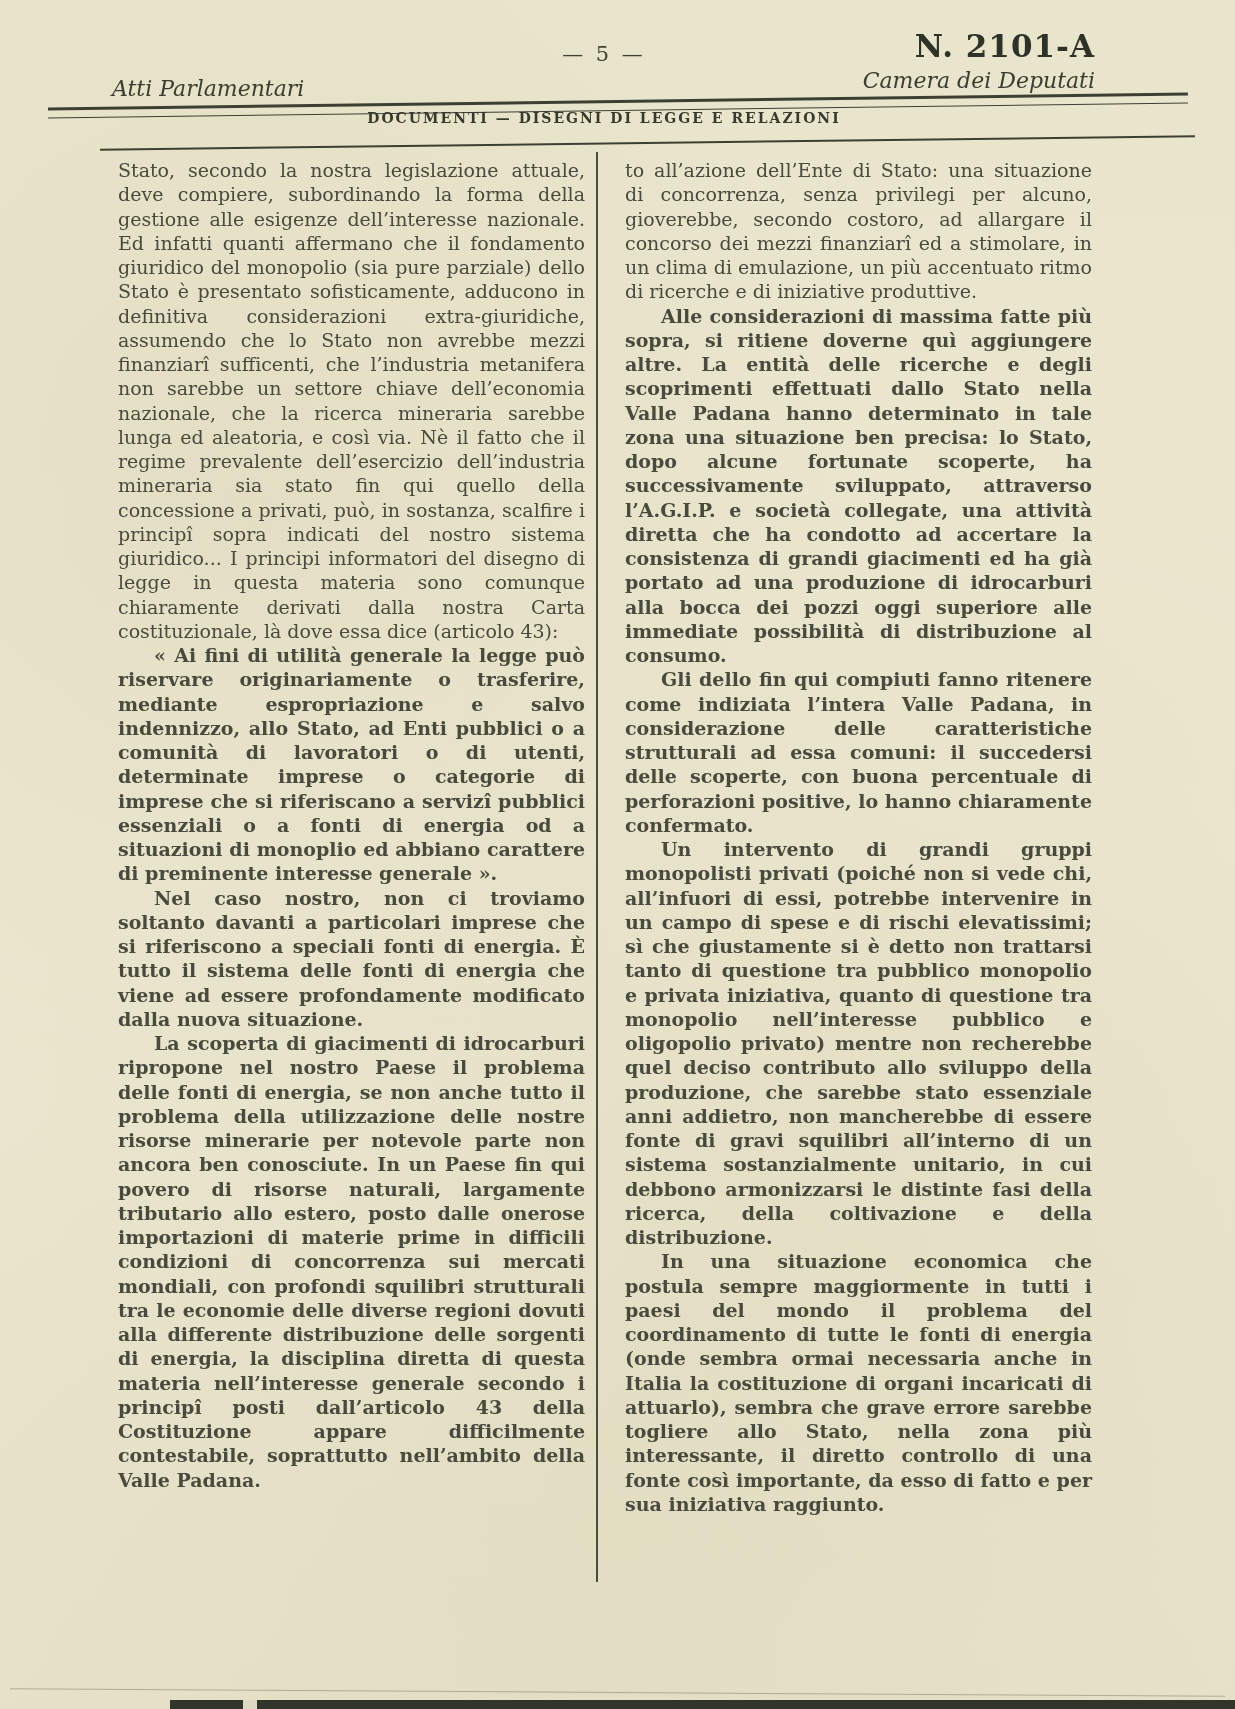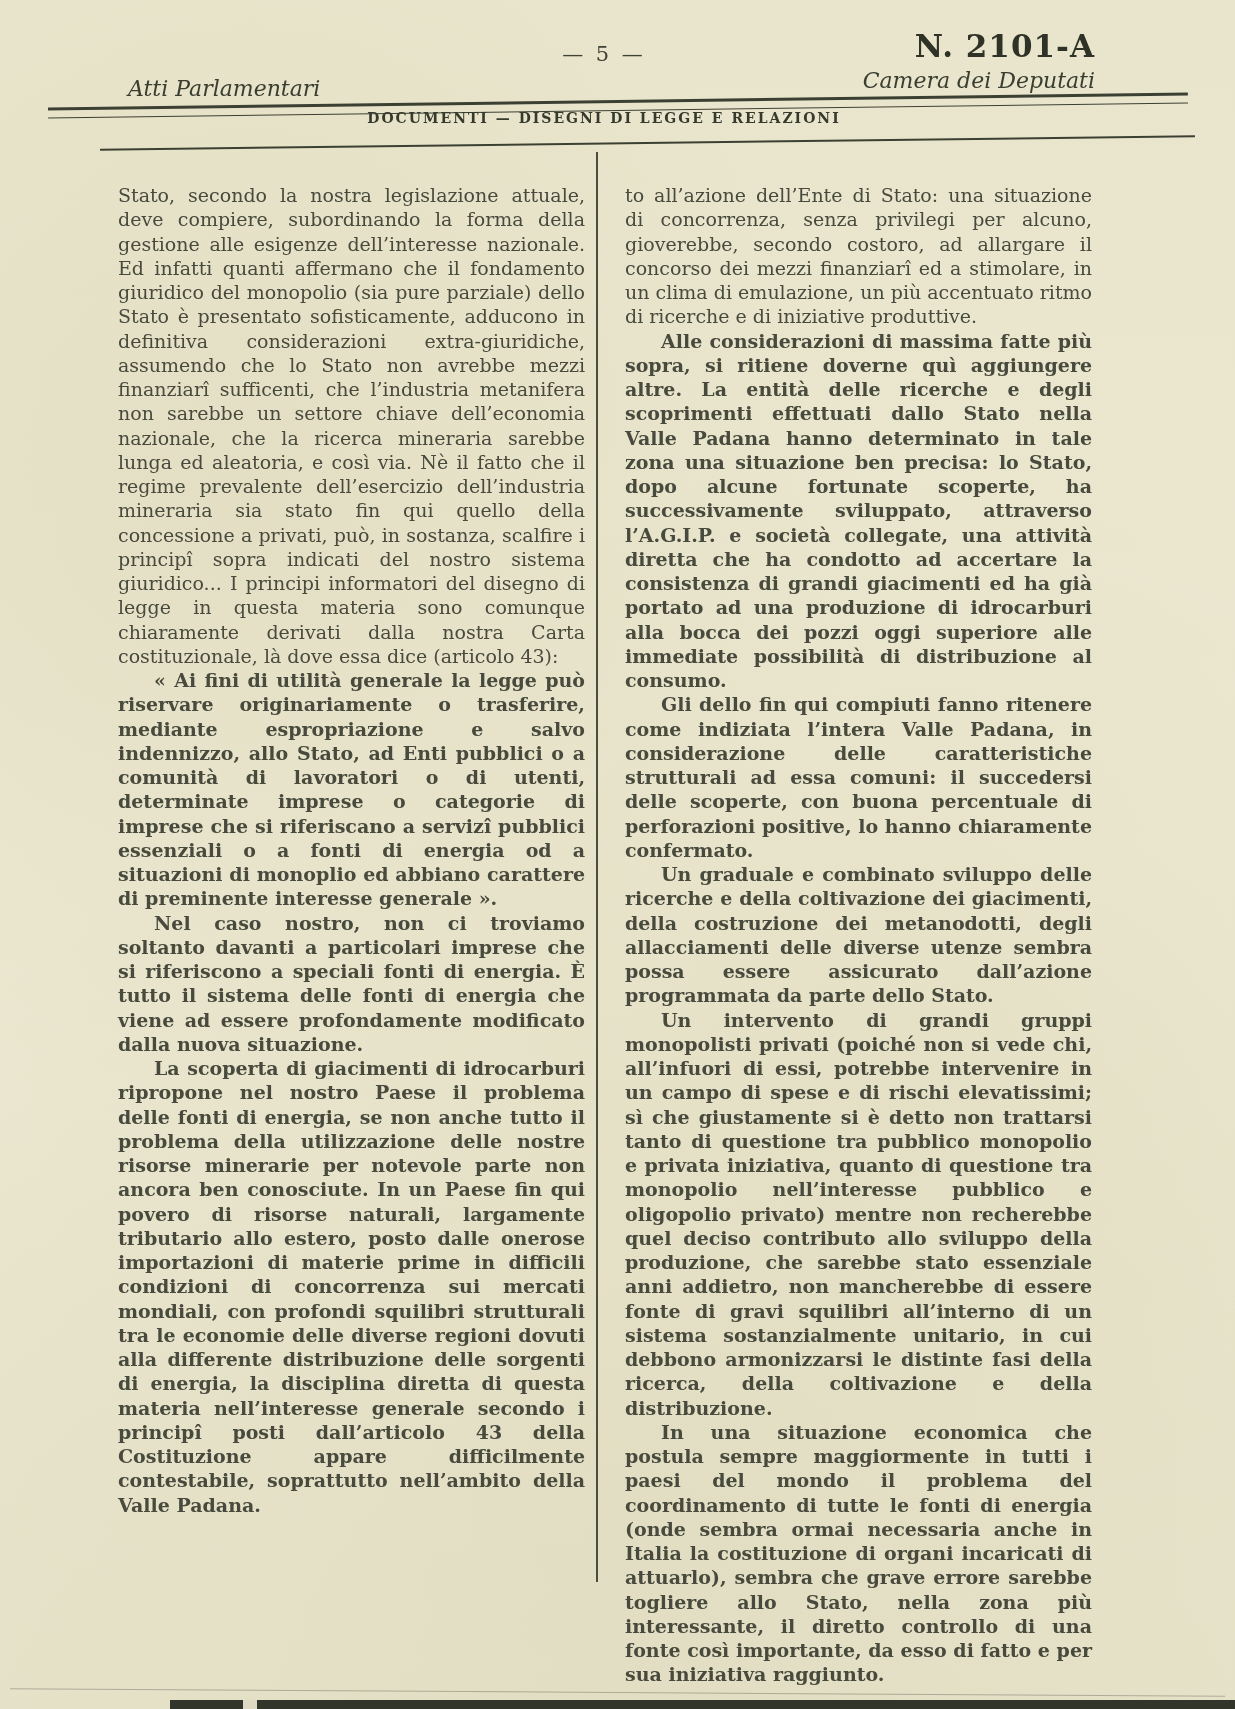--- a/index.html
+++ b/index.html
@@ -25,21 +25,21 @@
   }
   .doc-number {
     position: absolute; top: 28px; right: 140px;
     font-size: 31px; font-weight: bold; letter-spacing: 1px; color: #2f3327; margin-left: 40px;
   }
   .running-title-right {
     position: absolute; top: 68px; right: 140px;
     font-size: 22px; font-style: italic; color: #3a3e30;
   }
   .running-title-left {
-    position: absolute; top: 76px; left: 128px;
+    position: absolute; top: 76px; left: 112px;
     font-size: 22px; font-style: italic; color: #3a3e30;
   }
   .rule-double {
     position: absolute; top: 100px; left: 48px; width: 1140px; height: 7px;
     border-top: 3px solid #3c4032; border-bottom: 1.5px solid #3c4032;
     transform: rotate(-0.75deg);
   }
   .banner {
     position: absolute; top: 110px; left: 118px; width: 972px;
     text-align: center; font-size: 14px; font-weight: bold;
@@ -57,21 +57,20 @@
   }
   .columns {
     position: absolute; top: 158px; left: 118px; width: 974px;
     display: flex; gap: 40px;
   }
   .col {
     width: 467px;
     font-size: 19px; line-height: 24.25px;
     text-align: justify;
     color: #474a3c;
-    margin-top: 25px;
   }
   .col p.para { margin: 0; }
   .col p.para.indent { text-indent: 36px; font-weight: bold; }
   
   .scan-line-bottom {
     position: absolute; bottom: 16px; left: 10px; width: 1215px; height: 0;
     border-top: 1.5px solid rgba(105,108,95,0.45);
     transform: rotate(0.35deg);
   }
   .scan-edge-bottom {
@@ -103,21 +102,20 @@
     <div class="col">
         <p class="para">Stato, secondo la nostra legislazione attuale, deve compiere, subordinando la forma della gestione alle esigenze dell’interesse nazionale. Ed infatti quanti affermano che il fondamento giuridico del monopolio (sia pure parziale) dello Stato è presentato sofisticamente, adducono in definitiva considerazioni extra-giuridiche, assumendo che lo Stato non avrebbe mezzi finanziarî sufficenti, che l’industria metanifera non sarebbe un settore chiave dell’economia nazionale, che la ricerca mineraria sarebbe lunga ed aleatoria, e così via. Nè il fatto che il regime prevalente dell’esercizio dell’industria mineraria sia stato fin qui quello della concessione a privati, può, in sostanza, scalfire i principî sopra indicati del nostro sistema giuridico... I principi informatori del disegno di legge in questa materia sono comunque chiaramente derivati dalla nostra Carta costituzionale, là dove essa dice (articolo 43):</p>
         <p class="para indent">« Ai fini di utilità generale la legge può riservare originariamente o trasferire, mediante espropriazione e salvo indennizzo, allo Stato, ad Enti pubblici o a comunità di lavoratori o di utenti, determinate imprese o categorie di imprese che si riferiscano a servizî pubblici essenziali o a fonti di energia od a situazioni di monoplio ed abbiano carattere di preminente interesse generale ».</p>
         <p class="para indent">Nel caso nostro, non ci troviamo soltanto davanti a particolari imprese che si riferiscono a speciali fonti di energia. È tutto il sistema delle fonti di energia che viene ad essere profondamente modificato dalla nuova situazione.</p>
         <p class="para indent">La scoperta di giacimenti di idrocarburi ripropone nel nostro Paese il problema delle fonti di energia, se non anche tutto il problema della utilizzazione delle nostre risorse minerarie per notevole parte non ancora ben conosciute. In un Paese fin qui povero di risorse naturali, largamente tributario allo estero, posto dalle onerose importazioni di materie prime in difficili condizioni di concorrenza sui mercati mondiali, con profondi squilibri strutturali tra le economie delle diverse regioni dovuti alla differente distribuzione delle sorgenti di energia, la disciplina diretta di questa materia nell’interesse generale secondo i principî posti dall’articolo 43 della Costituzione appare difficilmente contestabile, soprattutto nell’ambito della Valle Padana.</p>
       </div>
     <div class="col">
         <p class="para">to all’azione dell’Ente di Stato: una situazione di concorrenza, senza privilegi per alcuno, gioverebbe, secondo costoro, ad allargare il concorso dei mezzi finanziarî ed a stimolare, in un clima di emulazione, un più accentuato ritmo di ricerche e di iniziative produttive.</p>
         <p class="para indent">Alle considerazioni di massima fatte più sopra, si ritiene doverne quì aggiungere altre. La entità delle ricerche e degli scoprimenti effettuati dallo Stato nella Valle Padana hanno determinato in tale zona una situazione ben precisa: lo Stato, dopo alcune fortunate scoperte, ha successivamente sviluppato, attraverso l’A.G.I.P. e società collegate, una attività diretta che ha condotto ad accertare la consistenza di grandi giacimenti ed ha già portato ad una produzione di idrocarburi alla bocca dei pozzi oggi superiore alle immediate possibilità di distribuzione al consumo.</p>
         <p class="para indent">Gli dello fin qui compiuti fanno ritenere come indiziata l’intera Valle Padana, in considerazione delle caratteristiche strutturali ad essa comuni: il succedersi delle scoperte, con buona percentuale di perforazioni positive, lo hanno chiaramente confermato.</p>
-        <p class="para indent">Un graduale e combinato sviluppo delle ricerche e della coltivazione dei giacimenti, della costruzione dei metanodotti, degli allacciamenti delle diverse utenze sembra possa essere assicurato dall’azione programmata da parte dello Stato.</p>
         <p class="para indent">Un intervento di grandi gruppi monopolisti privati (poiché non si vede chi, all’infuori di essi, potrebbe intervenire in un campo di spese e di rischi elevatissimi; sì che giustamente si è detto non trattarsi tanto di questione tra pubblico monopolio e privata iniziativa, quanto di questione tra monopolio nell’interesse pubblico e oligopolio privato) mentre non recherebbe quel deciso contributo allo sviluppo della produzione, che sarebbe stato essenziale anni addietro, non mancherebbe di essere fonte di gravi squilibri all’interno di un sistema sostanzialmente unitario, in cui debbono armonizzarsi le distinte fasi della ricerca, della coltivazione e della distribuzione.</p>
         <p class="para indent">In una situazione economica che postula sempre maggiormente in tutti i paesi del mondo il problema del coordinamento di tutte le fonti di energia (onde sembra ormai necessaria anche in Italia la costituzione di organi incaricati di attuarlo), sembra che grave errore sarebbe togliere allo Stato, nella zona più interessante, il diretto controllo di una fonte così importante, da esso di fatto e per sua iniziativa raggiunto.</p>
       </div>
   </div>
 
   <div class="scan-line-bottom"></div>
   <div class="scan-edge-bottom"></div>
   <div class="scan-edge-notch"></div>
 
 </div>

